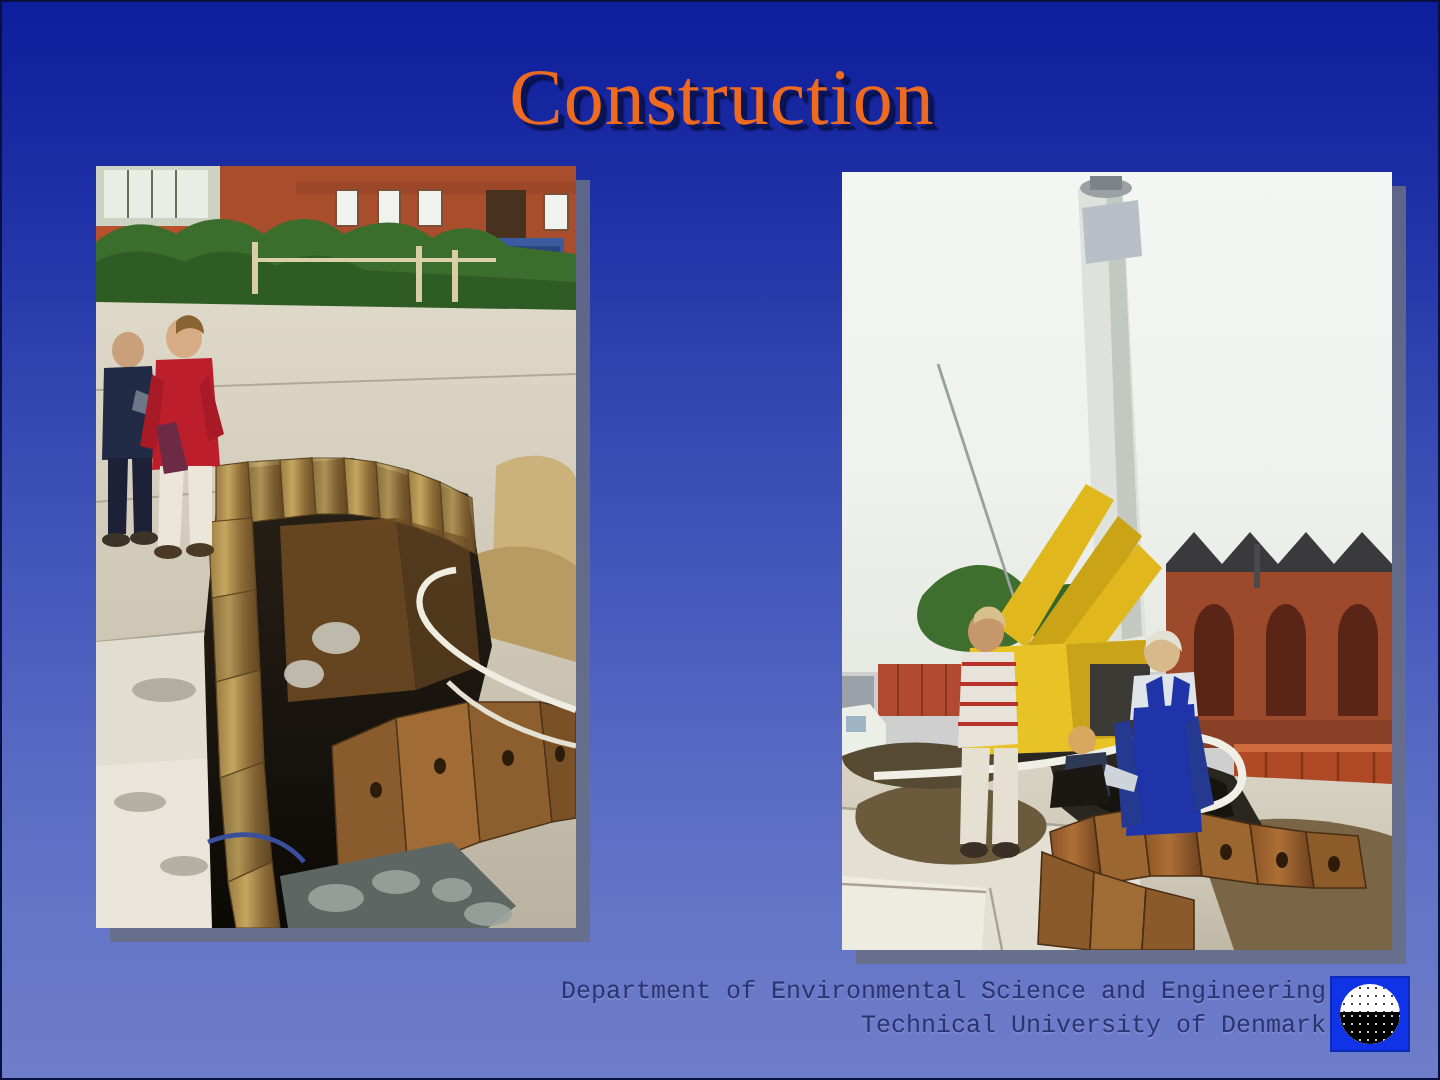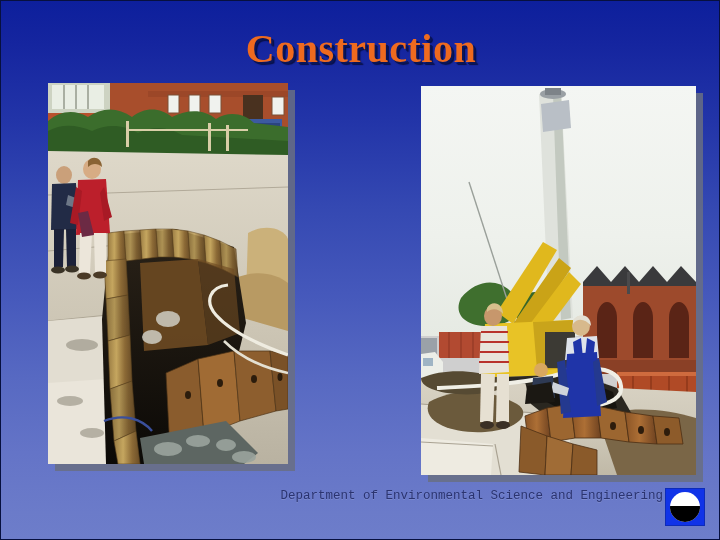--- a/index.html
+++ b/index.html
@@ -28,21 +28,21 @@
   }
 
   
   .title {
     position: absolute;
     left: 0;
     top: 24px;
     width: 720px;
     text-align: center;
     font-family: "Liberation Serif", serif;
-    font-weight: bold;
+    font-weight: normal;
     font-size: 40px;
     letter-spacing: 0.5px;
     color: #ee6a1f;
     text-shadow: 2px 2px 0 #0a1558, 3px 3px 1px rgba(5,10,50,0.8);
     white-space: nowrap;
   }
 
   
   .photo {
     position: absolute;
@@ -439,20 +439,21 @@
         <path d="M132,296 L148,302 L146,310 L130,306 Z" fill="#cfd4da"></path>
       </g>
 
       <path d="M106,300 L130,296 L134,316 L104,318 Z" fill="#1b1813"></path>
     </svg>
   </div>
 
   <div class="footer">
     <div class="footer-text">
       <span class="footer-line">Department of Environmental Science and Engineering</span>
+      <span class="footer-line">Technical University of Denmark</span>
     </div>
   </div>
 
   <div class="logo">
     <div class="disc">
       <div class="dots-top"></div>
       <div class="lower"></div>
       <div class="dots-bot"></div>
     </div>
   </div>

